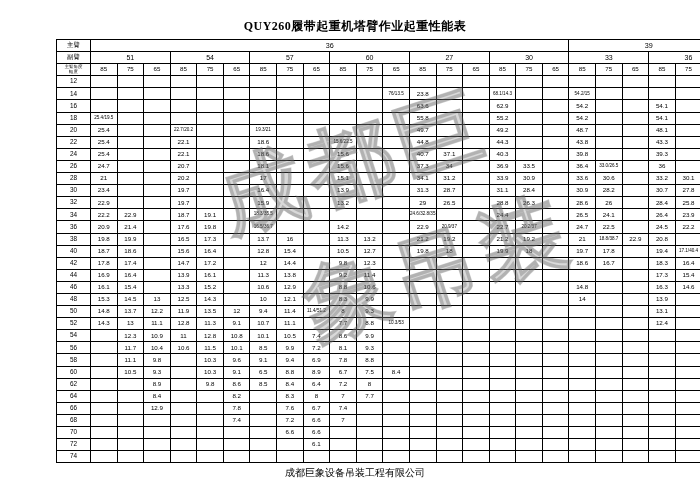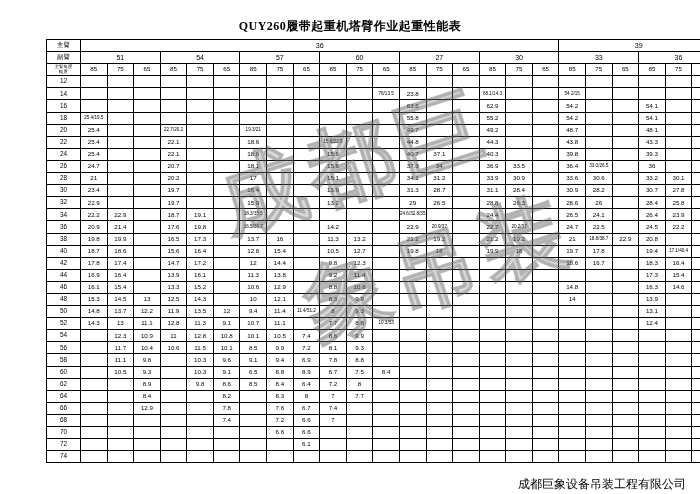--- a/index.html
+++ b/index.html
@@ -13,21 +13,21 @@
     font-family: "Liberation Serif", serif;
     color: #000;
     position: relative;
     overflow: hidden;
   }
   .page {
     position: relative;
     width: 700px;
     height: 494px;
     box-sizing: border-box;
-    padding: 16px 14px 4px 14px;
+    padding: 16px 14px 4px 24px;
   }
   .doc-title {
     text-align: center;
     font-size: 12px;
     font-weight: bold;
     letter-spacing: 0.5px;
     margin: 2px 0 4px 0;
     font-family: "Liberation Serif", serif;
   }
   table.perf {
@@ -69,23 +69,23 @@
   .ang-num {
     font-size: 6.2px;
   }
   .radius-col {
     font-size: 6.4px;
   }
   .cell-sub {
     font-size: 4.6px;
   }
   .footer {
-    text-align: right;
-    font-size: 12px;
-    margin-top: 13px;
+    text-align: center;
+    font-size: 10px;
+    margin-top: 3px;
     font-family: "Liberation Serif", serif;
     position: relative;
     z-index: 2;
   }
   
   .watermark {
     position: absolute;
     left: 0; top: 0;
     width: 700px; height: 494px;
     pointer-events: none;

